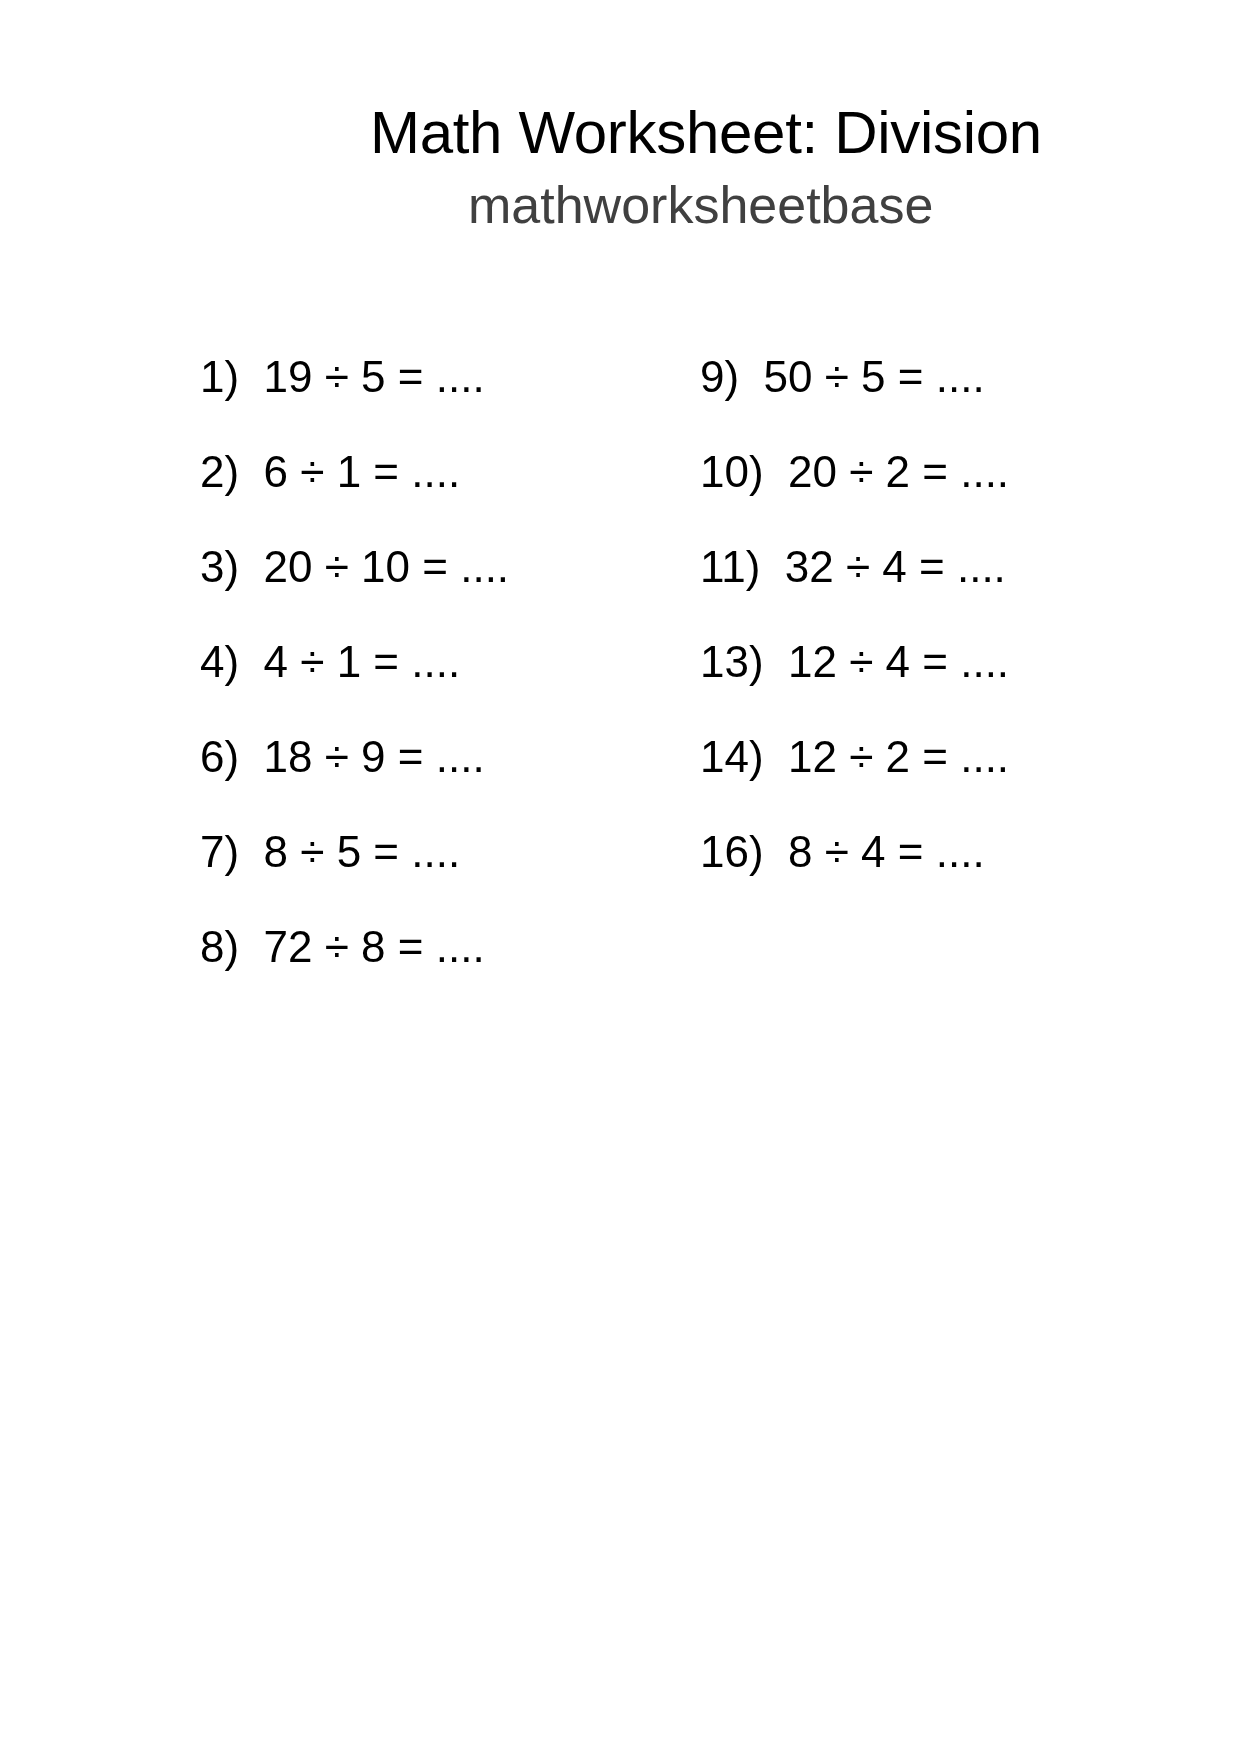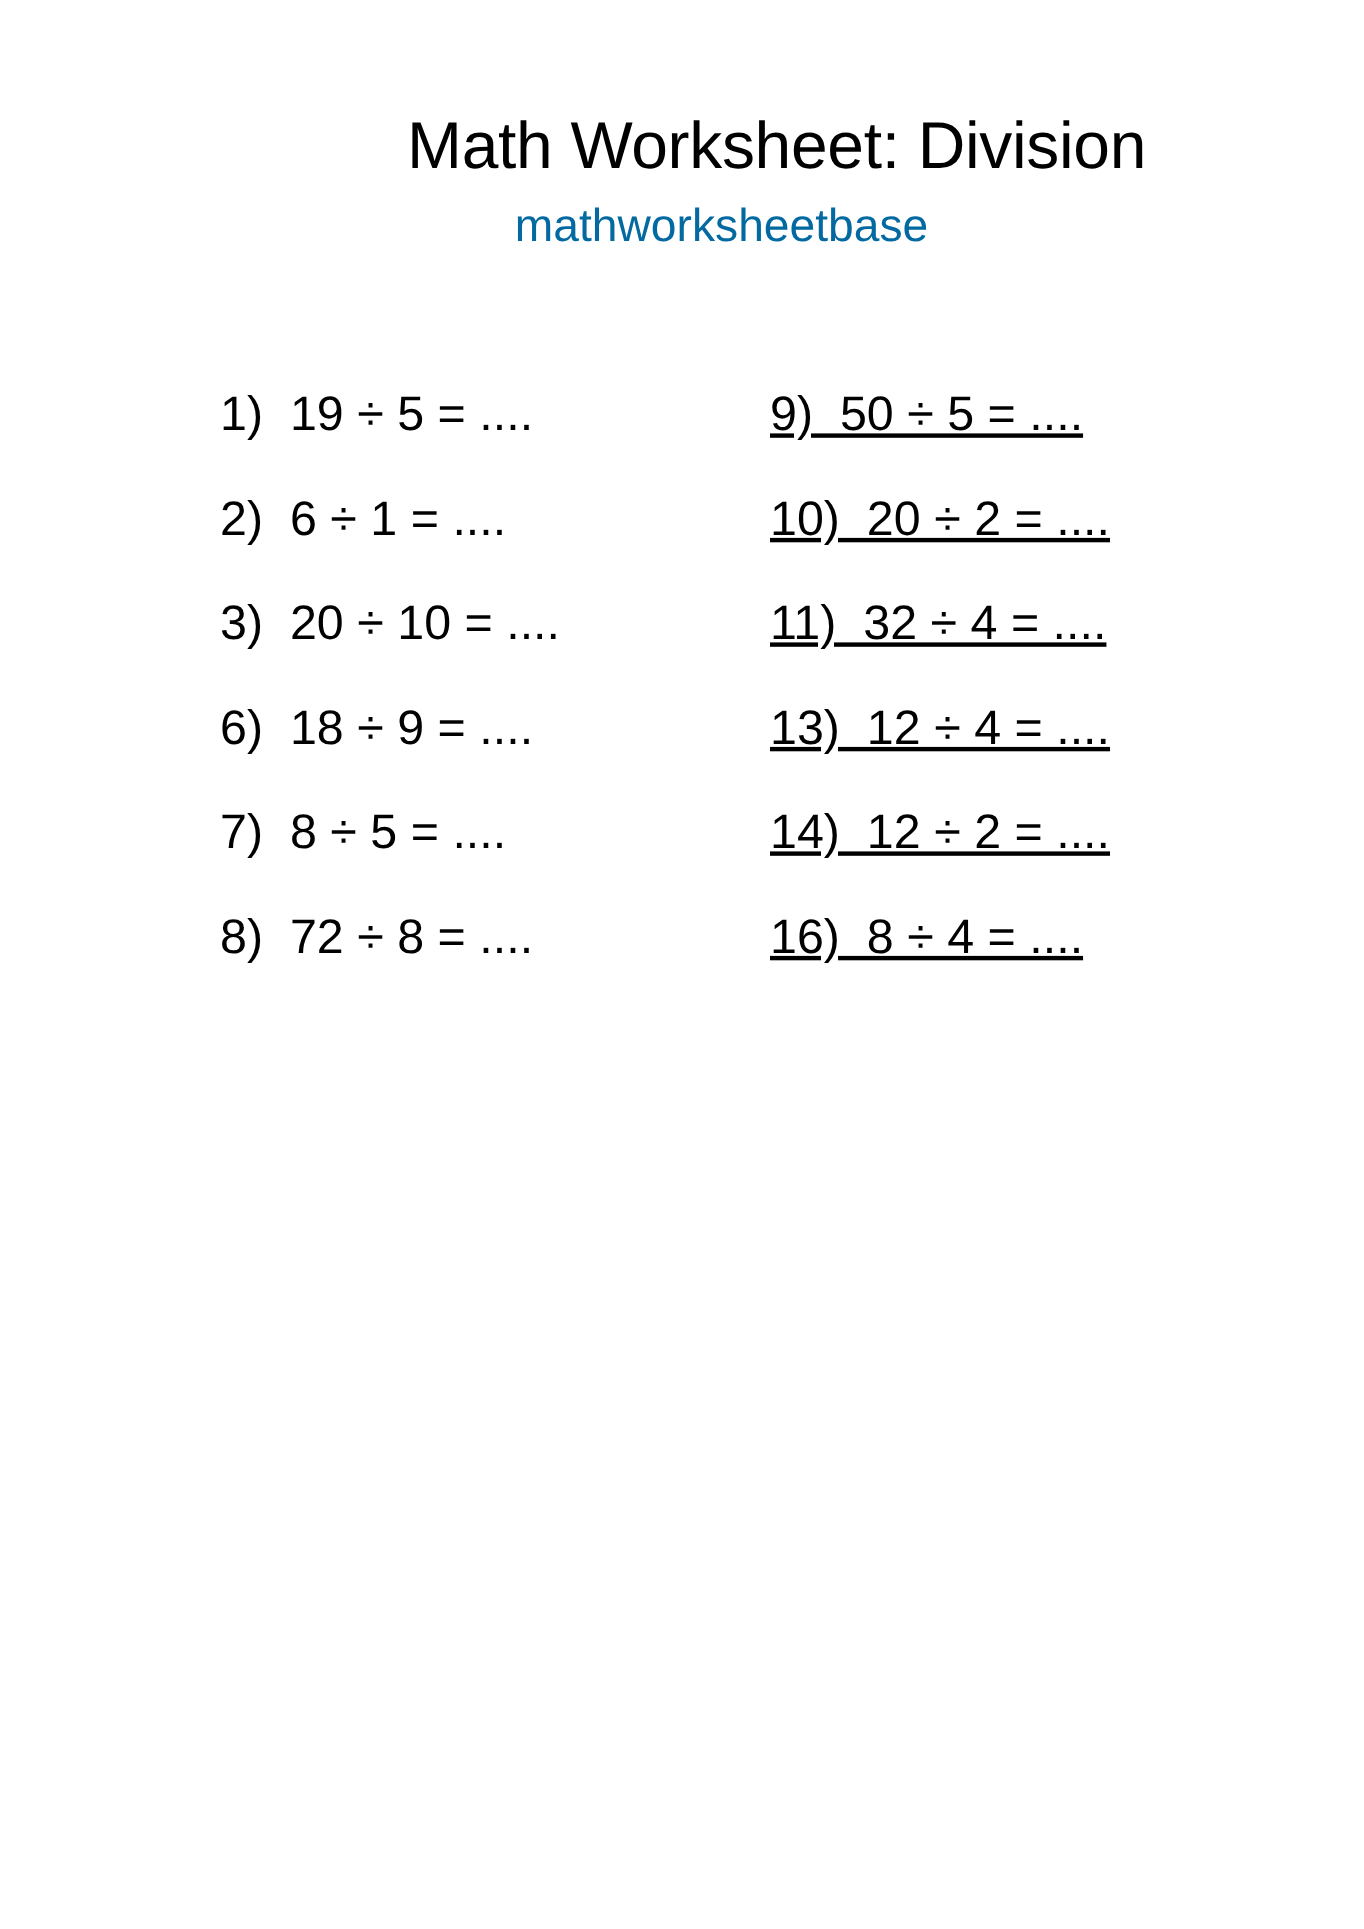--- a/index.html
+++ b/index.html
@@ -31,50 +31,51 @@
       white-space: nowrap;
       color: #000000;
       font-weight: normal;
       margin: 0;
       letter-spacing: -0.3px;
     }
     .subtitle {
       position: absolute;
       left: 468px;
       top: 180px;
-      font-size: 42px;
+      font-size: 52px;
       line-height: 50px;
       white-space: nowrap;
-      color: #0369a1;
+      color: #404040;
     }
     .column {
       position: absolute;
       top: 352px;
     }
     .column.left { left: 200px; }
-    .column.right { left: 700px; text-decoration: underline; }
+    .column.right { left: 700px; }
     .problem {
       height: 95px;
       font-size: 44px;
       line-height: 50px;
       white-space: pre;
       color: #000000;
     }
   </style>
 </head>
 <body>
 
 <div class="page">
   <h1 class="title">Math Worksheet: Division</h1>
   <div class="subtitle">mathworksheetbase</div>
 
   <div class="column left">
     <div class="problem">1)  19 ÷ 5 = ....</div>
     <div class="problem">2)  6 ÷ 1 = ....</div>
     <div class="problem">3)  20 ÷ 10 = ....</div>
+    <div class="problem">4)  4 ÷ 1 = ....</div>
     <div class="problem">6)  18 ÷ 9 = ....</div>
     <div class="problem">7)  8 ÷ 5 = ....</div>
     <div class="problem">8)  72 ÷ 8 = ....</div>
   </div>
 
   <div class="column right">
     <div class="problem">9)  50 ÷ 5 = ....</div>
     <div class="problem">10)  20 ÷ 2 = ....</div>
     <div class="problem">11)  32 ÷ 4 = ....</div>
     <div class="problem">13)  12 ÷ 4 = ....</div>

